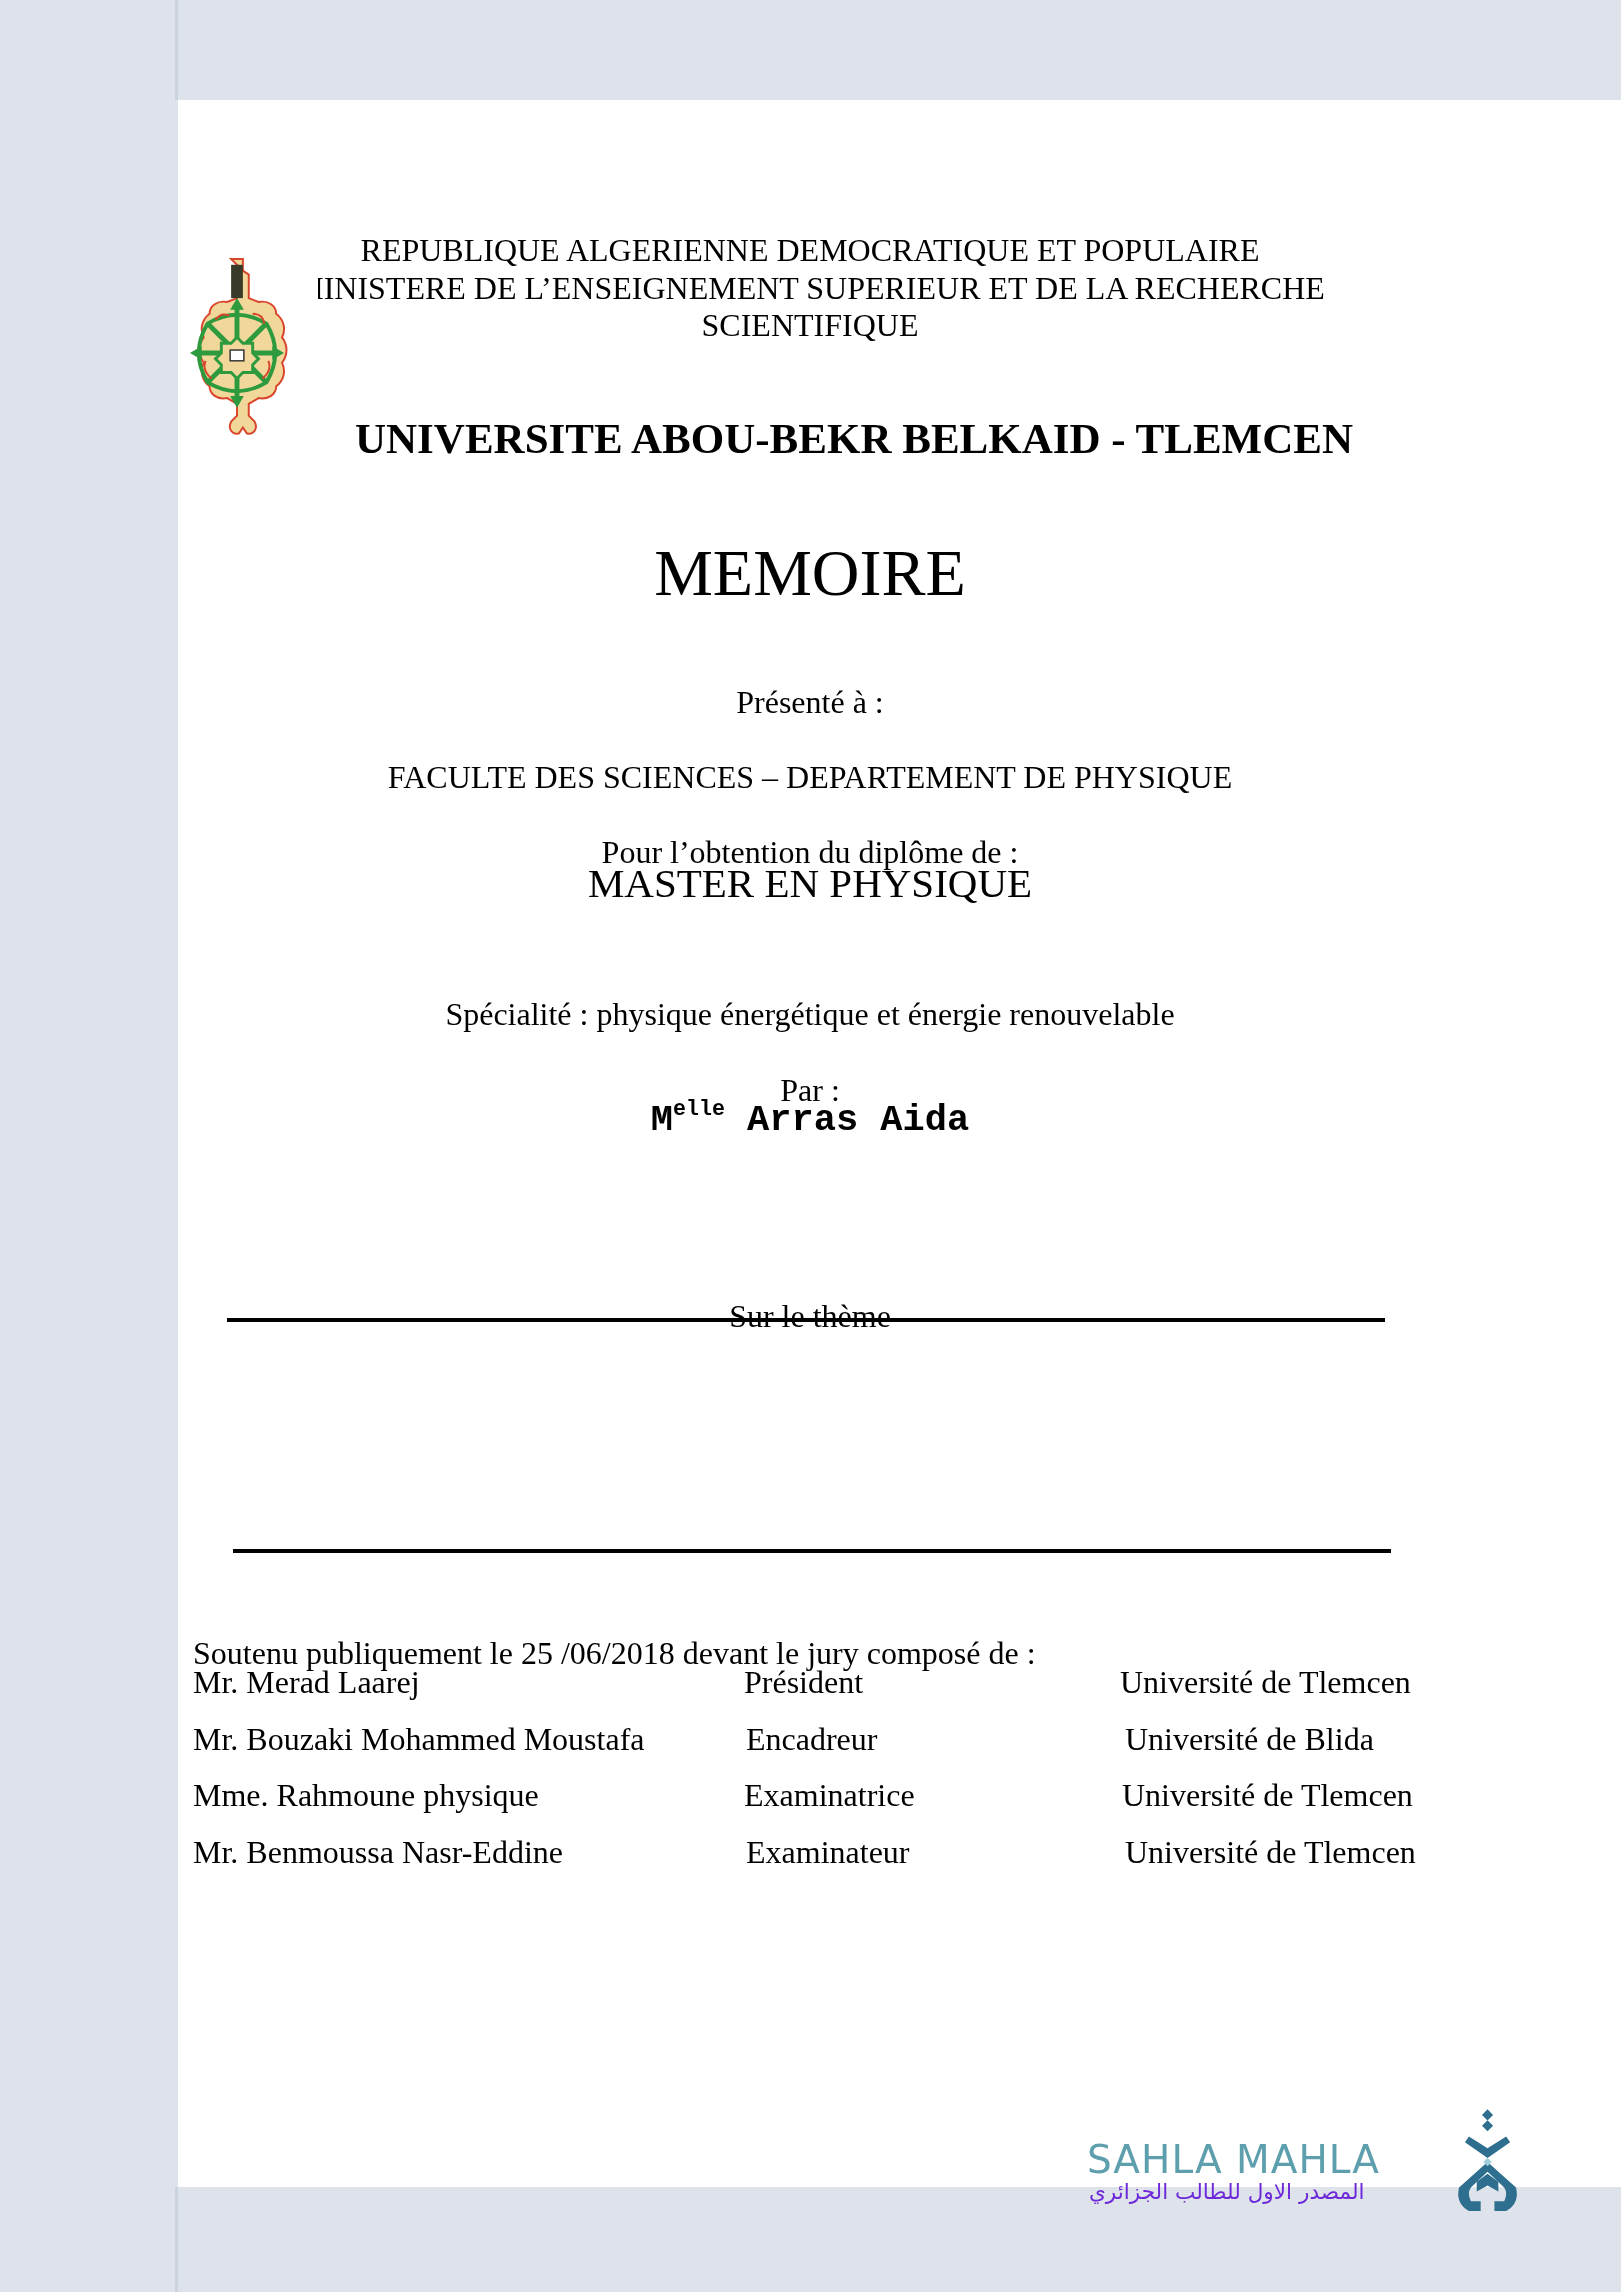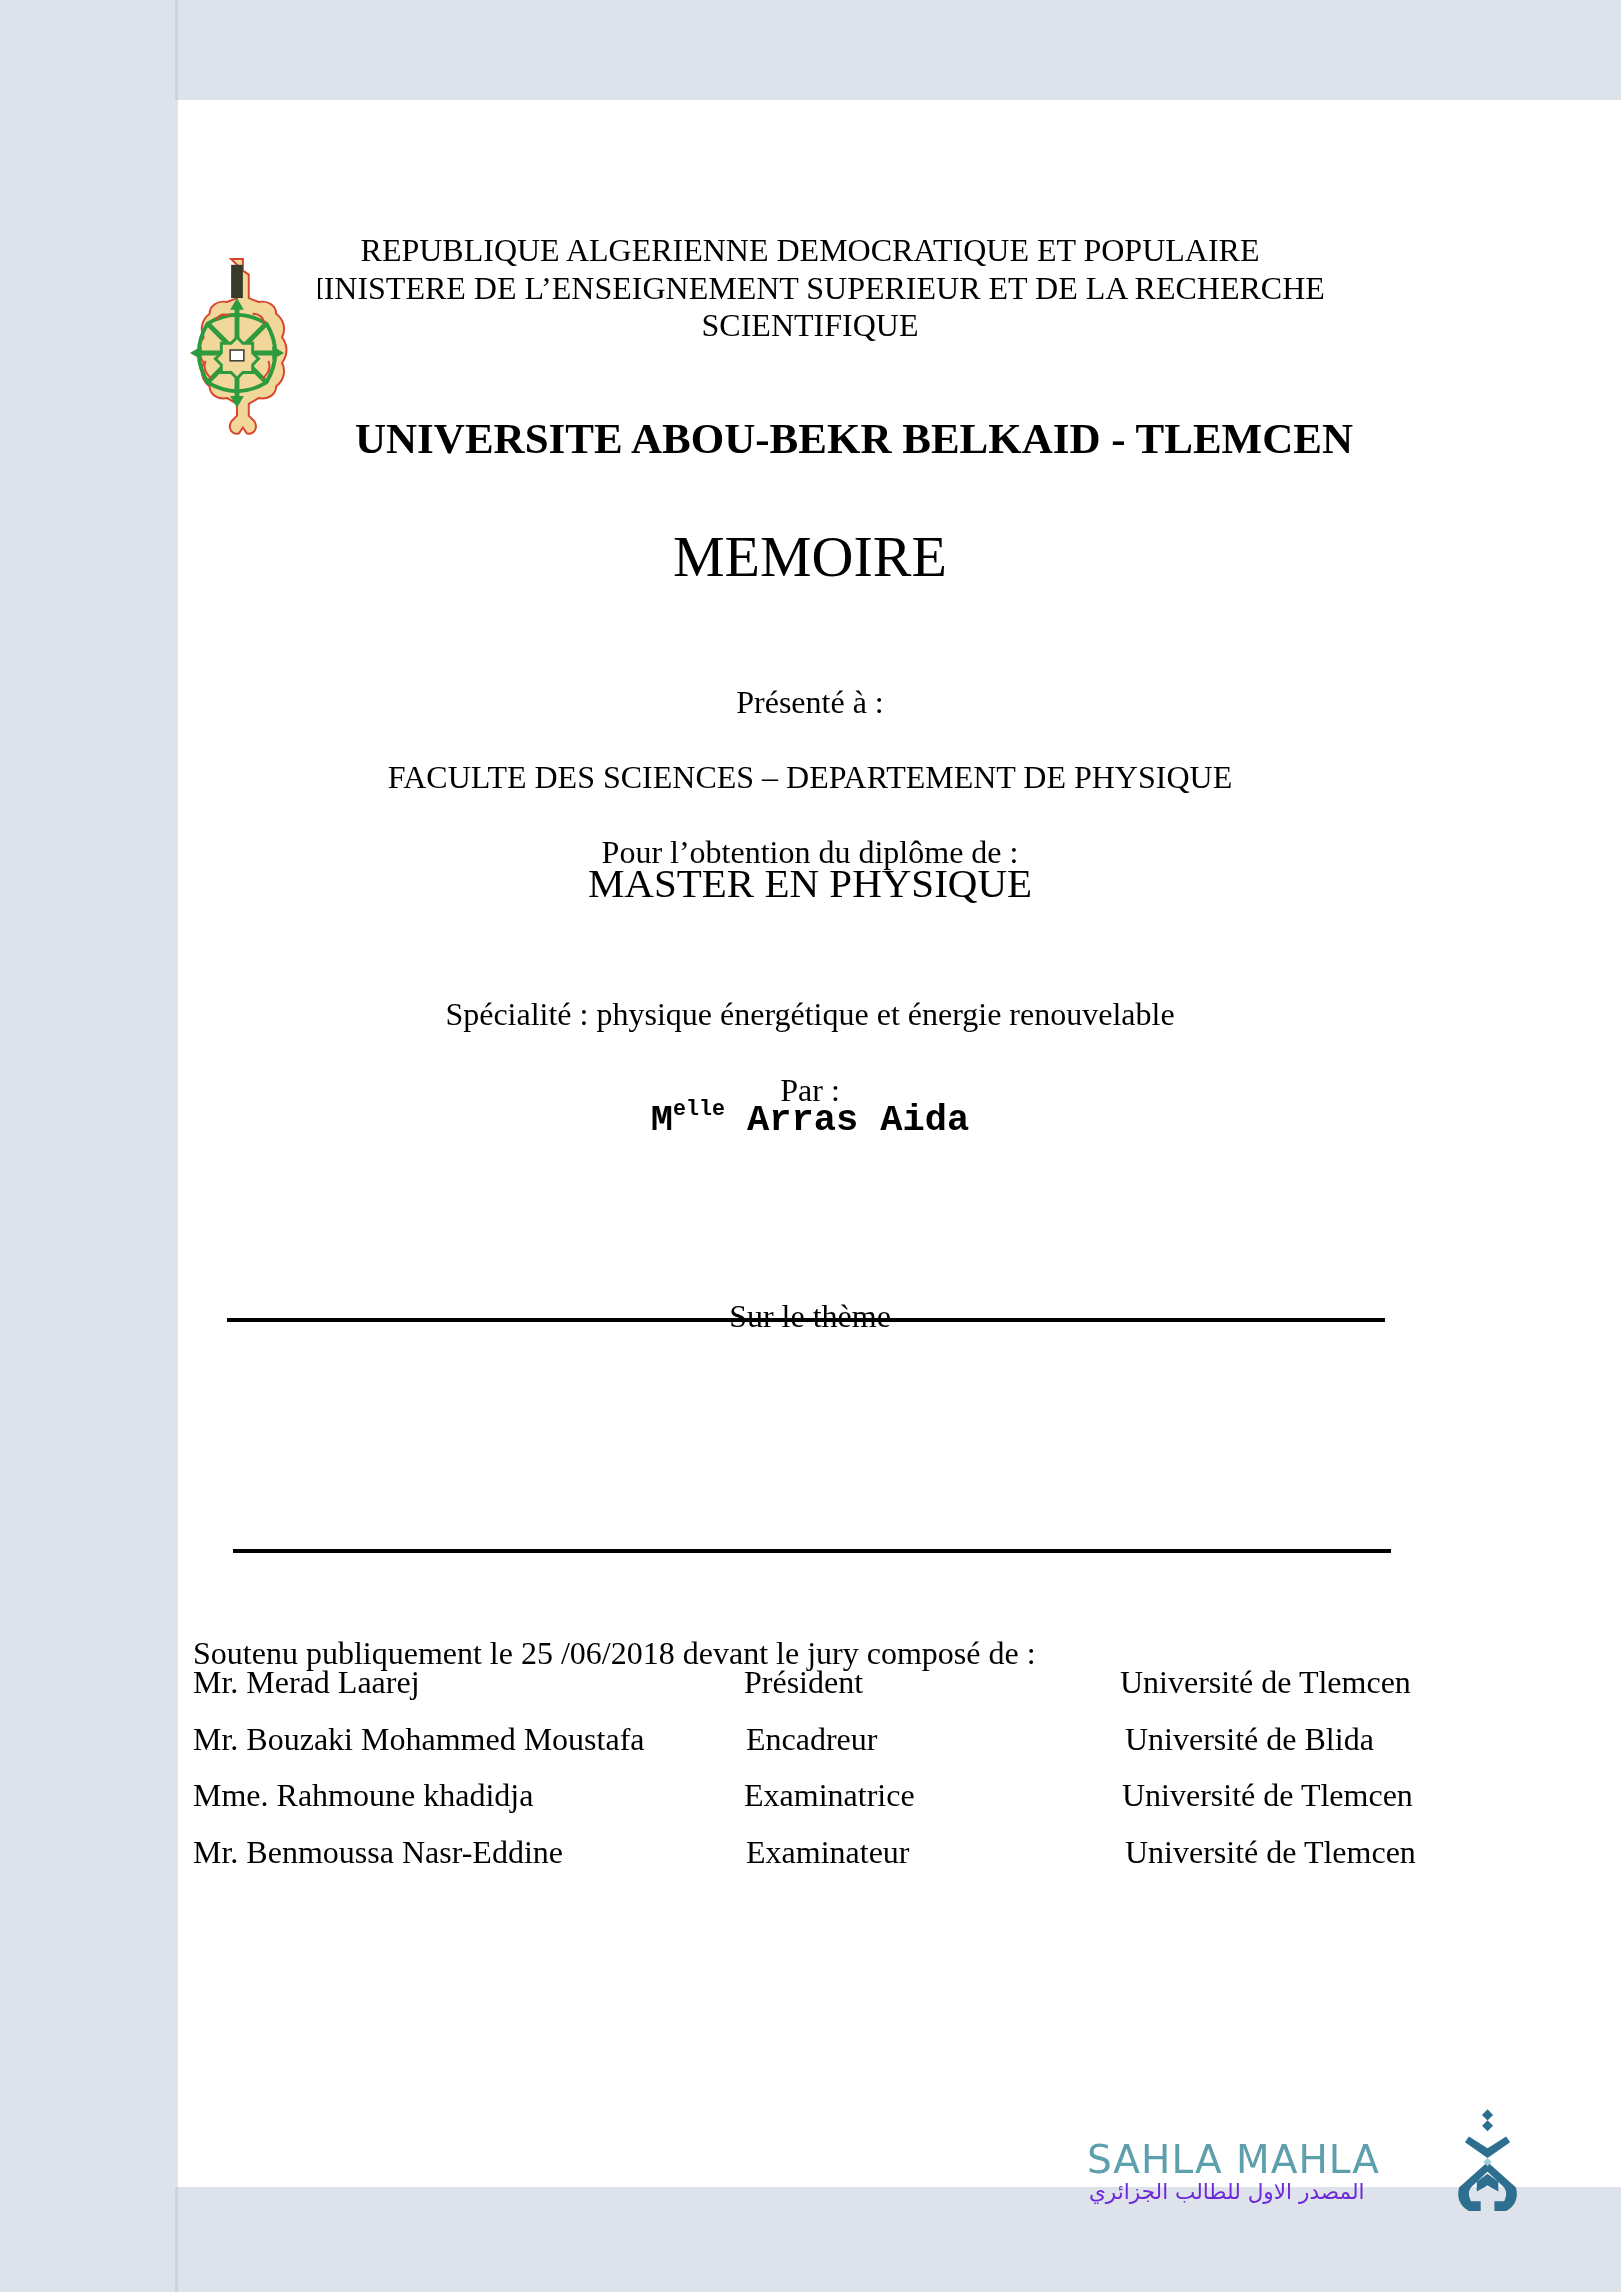--- a/index.html
+++ b/index.html
@@ -20,21 +20,21 @@
     .header-box {
       position: absolute; left: 318px; top: 232px; width: 1098px; height: 118px;
       overflow: hidden;
     }
     .header-box .hl {
       position: absolute; left: -392px; width: 1768px; text-align: center;
       font-size: 32px; line-height: 1; white-space: nowrap;
     }
     .univ { position: absolute; left: 266px; width: 1176px; top: 417px; text-align: center;
       font-size: 43px; font-weight: bold; line-height: 1; white-space: nowrap; }
-    .memoire { font-size: 58px; top: 528px; }
+    .memoire { font-size: 66px; top: 540px; }
     .master { font-size: 41px; top: 863px; }
     .name { font-size: 37px; font-weight: bold; top: 1102px; font-family: Liberation Mono, monospace; }
     .name sup { font-size: 21.6px; font-weight: bold; vertical-align: 14.7px; line-height: 0; }
     .title { position: absolute; left: 222px; width: 1176px; text-align: center; font-size: 56px; line-height: 67px; top: 1367px; }
     .rule { position: absolute; height: 3.9px; background: #000; }
     .jury-row { position: absolute; left: 193px; width: 1274px; height: 39px; font-size: 32px; line-height: 1; }
     .jury-row span { position: absolute; top: 0; white-space: nowrap; }
     .logo { position: absolute; left: 1083px; top: 2107px; width: 451px; height: 108px; }
     .logo-text { position: absolute; left: 3.9px; top: 33px; font-family: "DejaVu Sans", sans-serif; font-size: 39px; letter-spacing: 1px; color: #5e9fae; line-height: 1; }
     .logo-sub { position: absolute; left: 5.9px; top: 74px; font-family: "DejaVu Sans", sans-serif; font-size: 21.6px; color: #6d28d9; line-height: 1; direction: rtl; }
@@ -98,21 +98,21 @@
   <span style="left:0;">Mr. Merad Laarej</span>
   <span style="left:551px;">Président</span>
   <span style="left:927px;">Université de Tlemcen</span>
 </div>
 <div class="jury-row" style="top:1723px;">
   <span style="left:0;">Mr. Bouzaki Mohammed Moustafa</span>
   <span style="left:553px;">Encadreur</span>
   <span style="left:932px;">Université de Blida</span>
 </div>
 <div class="jury-row" style="top:1779px;">
-  <span style="left:0;">Mme. Rahmoune khadidja</span>
+  <span style="left:0;">Mme. Rahmoune physique</span>
   <span style="left:551px;">Examinatrice</span>
   <span style="left:929px;">Université de Tlemcen</span>
 </div>
 <div class="jury-row" style="top:1836px;">
   <span style="left:0;">Mr. Benmoussa Nasr-Eddine</span>
   <span style="left:553px;">Examinateur</span>
   <span style="left:932px;">Université de Tlemcen</span>
 </div>
 
 <div class="logo">

